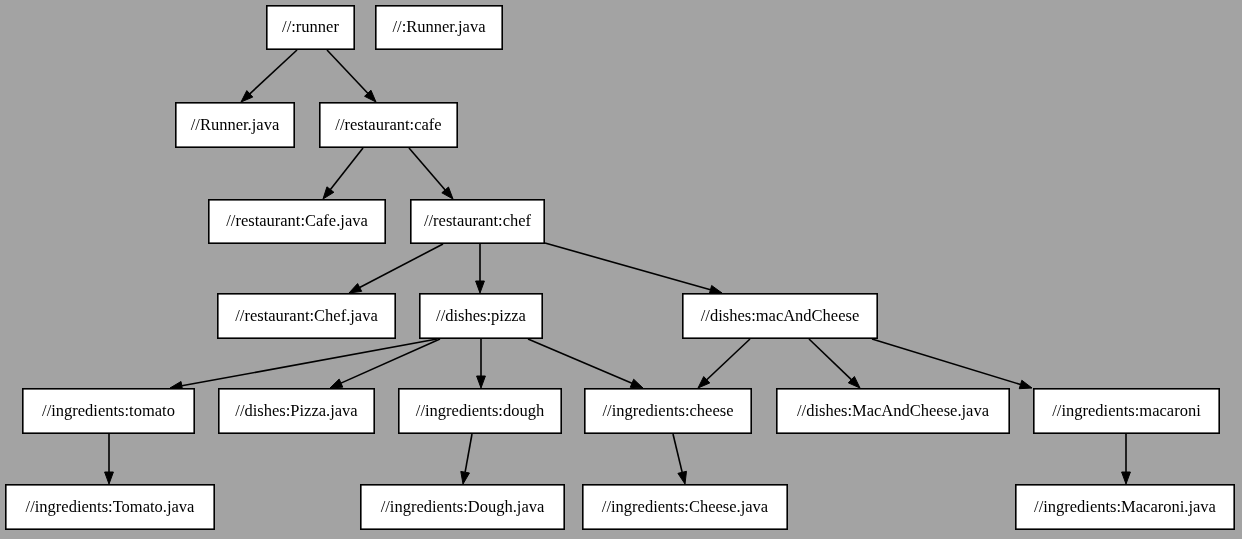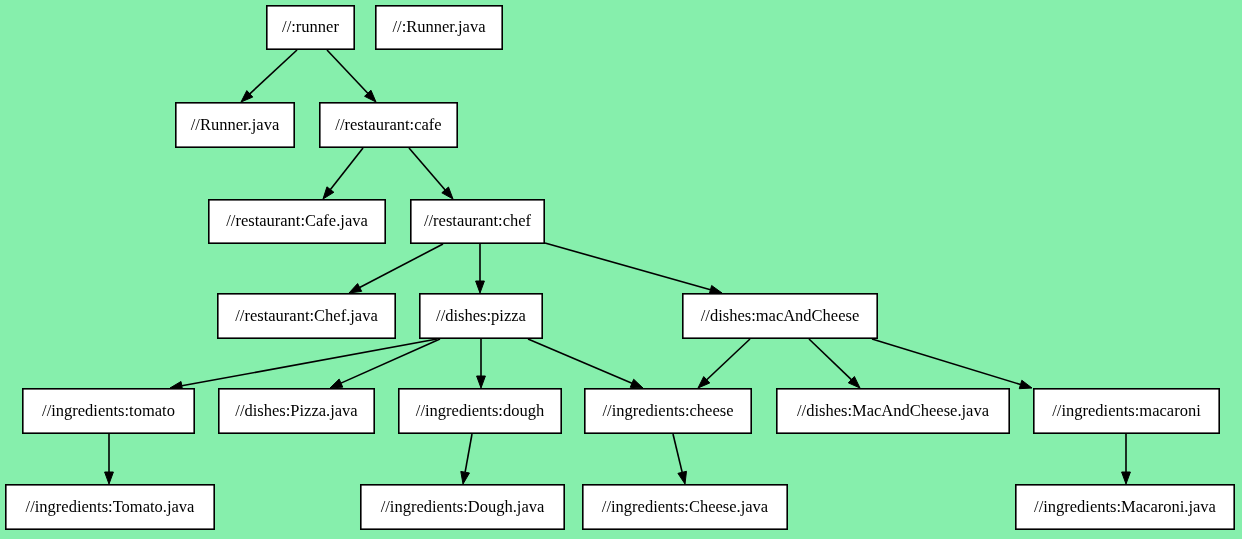--- a/index.html
+++ b/index.html
@@ -4,21 +4,21 @@
 <style>
   html, body {
     margin: 0;
     padding: 0;
     background: #ffffff;
   }
   #graph-root {
     position: relative;
     width: 1242px;
     height: 539px;
-    background: #86efac;
+    background: #a3a3a3;
     overflow: hidden;
   }
   svg#graph-svg {
     display: block;
     width: 1242px;
     height: 539px;
   }
   .node-box {
     fill: #ffffff;
     stroke: #000000;

